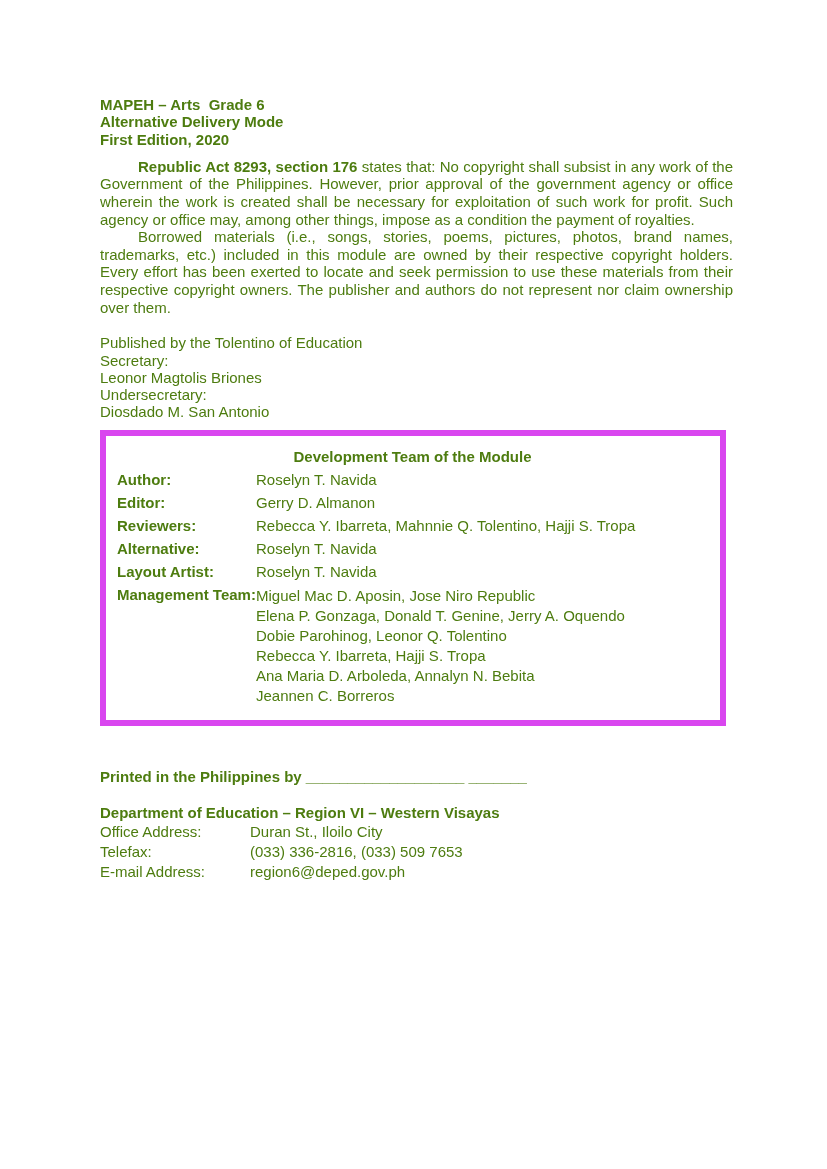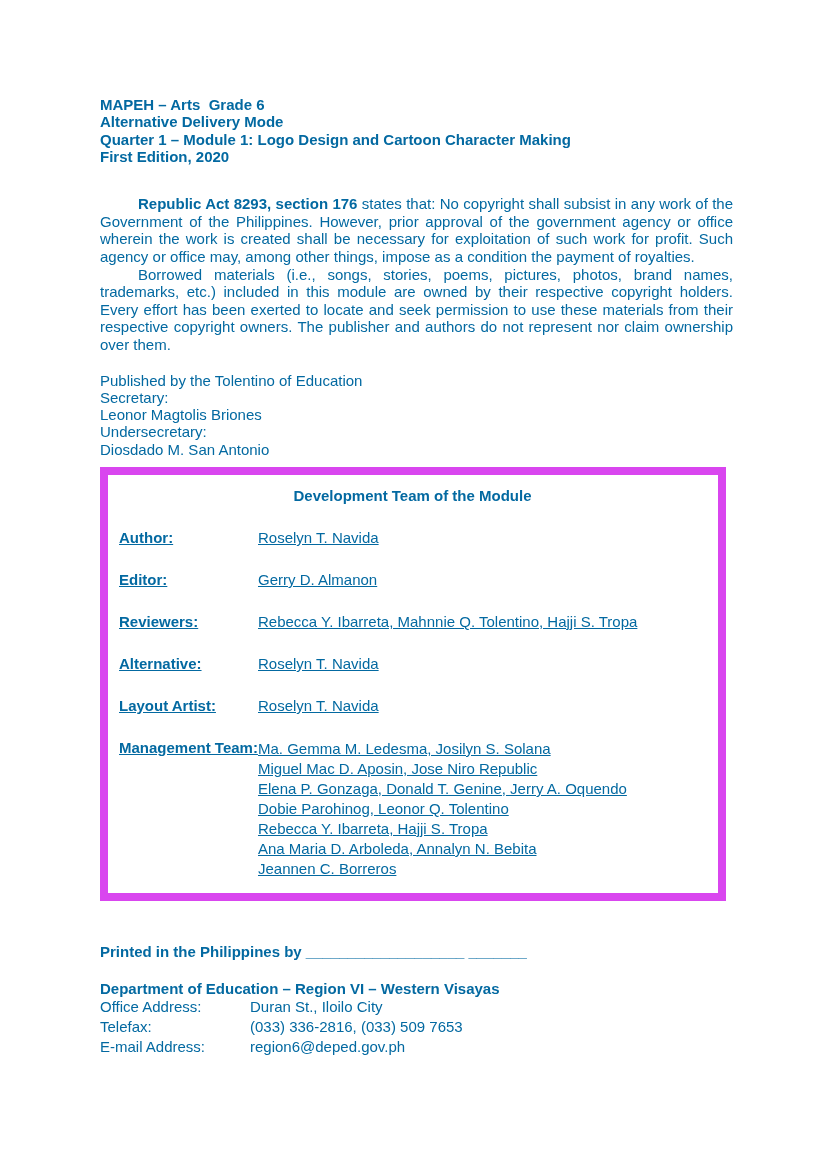--- a/index.html
+++ b/index.html
@@ -5,21 +5,21 @@
   html, body {
     margin: 0;
     padding: 0;
     background: #ffffff;
   }
   .page {
     position: relative;
     width: 827px;
     height: 1169px;
     background: #ffffff;
-    color: #0369a1;
+    color: #4d7c0f;
     font-family: "Liberation Sans", "DejaVu Sans", sans-serif;
     font-size: 15px;
     overflow: hidden;
   }
   .content {
     position: absolute;
     left: 100px;
     top: 96px;
     width: 633px;
   }
@@ -27,45 +27,44 @@
     font-weight: bold;
     line-height: 17.3px;
     white-space: pre-wrap;
   }
   .para {
     margin: 0;
     text-align: justify;
     text-indent: 38px;
     line-height: 17.6px;
   }
-  .para-1 { margin-top: 30px; }
+  .para-1 { margin-top: 10px; }
   .para-2 { }
   .bold { font-weight: bold; }
   .publisher { margin-top: 18px; line-height: 17.3px; }
   .tab-row { display: flex; flex-direction: column; }
   .tab-label { width: 150px; flex: none; }
   .tab-value { flex: 1; }
   .devteam-box {
     margin-top: 9px;
     box-sizing: border-box;
     width: 626px;
-    border: 8px solid #d946ef;
+    border: 6px solid #d946ef;
     padding: 12px 12px 14px 11px;
   }
   .devteam-title {
     text-align: center;
     font-weight: bold;
     line-height: 18px;
     margin-bottom: 5px;
   }
   .box-row {
     display: flex;
-    margin-top: 24px;
+    margin-top: 5px;
     line-height: 18px;
-    text-decoration: underline;
   }
   .box-label {
     width: 139px;
     flex: none;
     font-weight: bold;
   }
   .box-value { flex: 1; }
   .mgmt-line { line-height: 20px; }
   .printed-line {
     margin-top: 42px;
@@ -82,21 +81,20 @@
 </style>
 </head>
 <body>
 
 <div class="page">
   <div class="content">
 
     <div>
       <div class="hline">MAPEH – Arts  Grade 6</div>
       <div class="hline">Alternative Delivery Mode</div>
-      <div class="hline">Quarter 1 – Module 1: Logo Design and Cartoon Character Making</div>
       <div class="hline">First Edition, 2020</div>
     </div>
 
     <p class="para para-1"><span class="bold">Republic Act 8293, section 176</span><span> states that: No copyright shall subsist in any work of the Government of the Philippines. However, prior approval of the government agency or office wherein the work is created shall be necessary for exploitation of such work for profit. Such agency or office may, among other things, impose as a condition the payment of royalties.</span></p>
 
     <p class="para para-2">Borrowed materials (i.e., songs, stories, poems, pictures, photos, brand names, trademarks, etc.) included in this module are owned by their respective copyright holders. Every effort has been exerted to locate and seek permission to use these materials from their respective copyright owners. The publisher and authors do not represent nor claim ownership over them.</p>
 
     <div class="publisher">
       <div>Published by the Tolentino of Education</div>
       <div class="tab-row">
@@ -129,21 +127,20 @@
         <span class="box-value">Roselyn T. Navida</span>
       </div>
       <div class="box-row">
         <span class="box-label">Layout Artist:</span>
         <span class="box-value">Roselyn T. Navida</span>
       </div>
 
       <div class="box-row">
         <span class="box-label">Management Team:</span>
         <span class="box-value">
-          <div class="mgmt-line">Ma. Gemma M. Ledesma, Josilyn S. Solana</div>
           <div class="mgmt-line">Miguel Mac D. Aposin, Jose Niro Republic</div>
           <div class="mgmt-line">Elena P. Gonzaga, Donald T. Genine, Jerry A. Oquendo</div>
           <div class="mgmt-line">Dobie Parohinog, Leonor Q. Tolentino</div>
           <div class="mgmt-line">Rebecca Y. Ibarreta, Hajji S. Tropa</div>
           <div class="mgmt-line">Ana Maria D. Arboleda, Annalyn N. Bebita</div>
           <div class="mgmt-line">Jeannen C. Borreros</div>
         </span>
       </div>
     </div>
 

